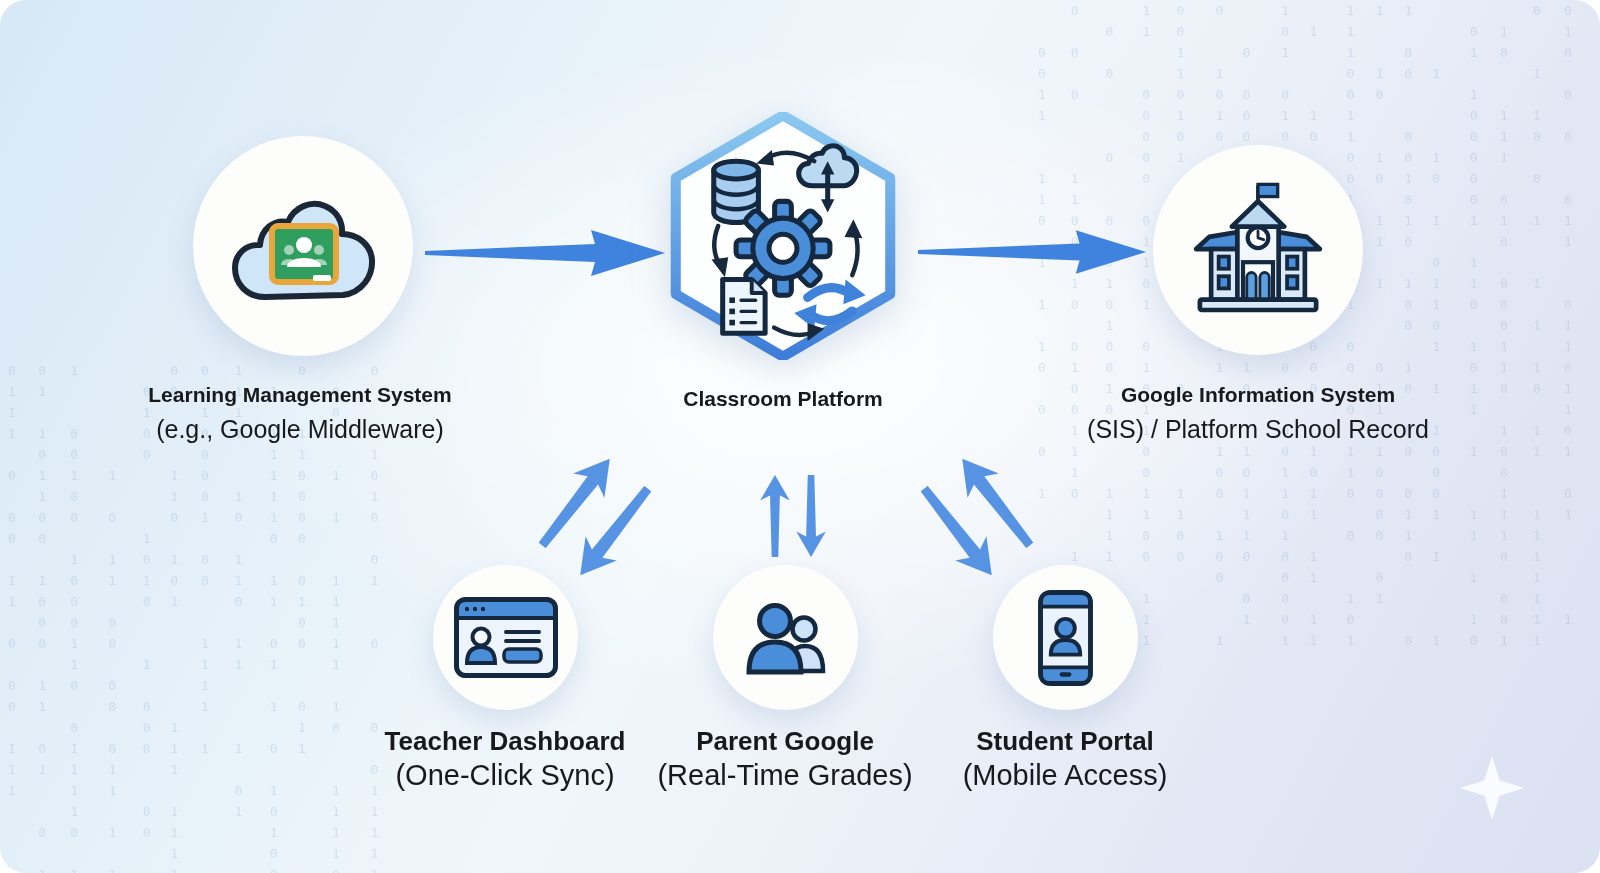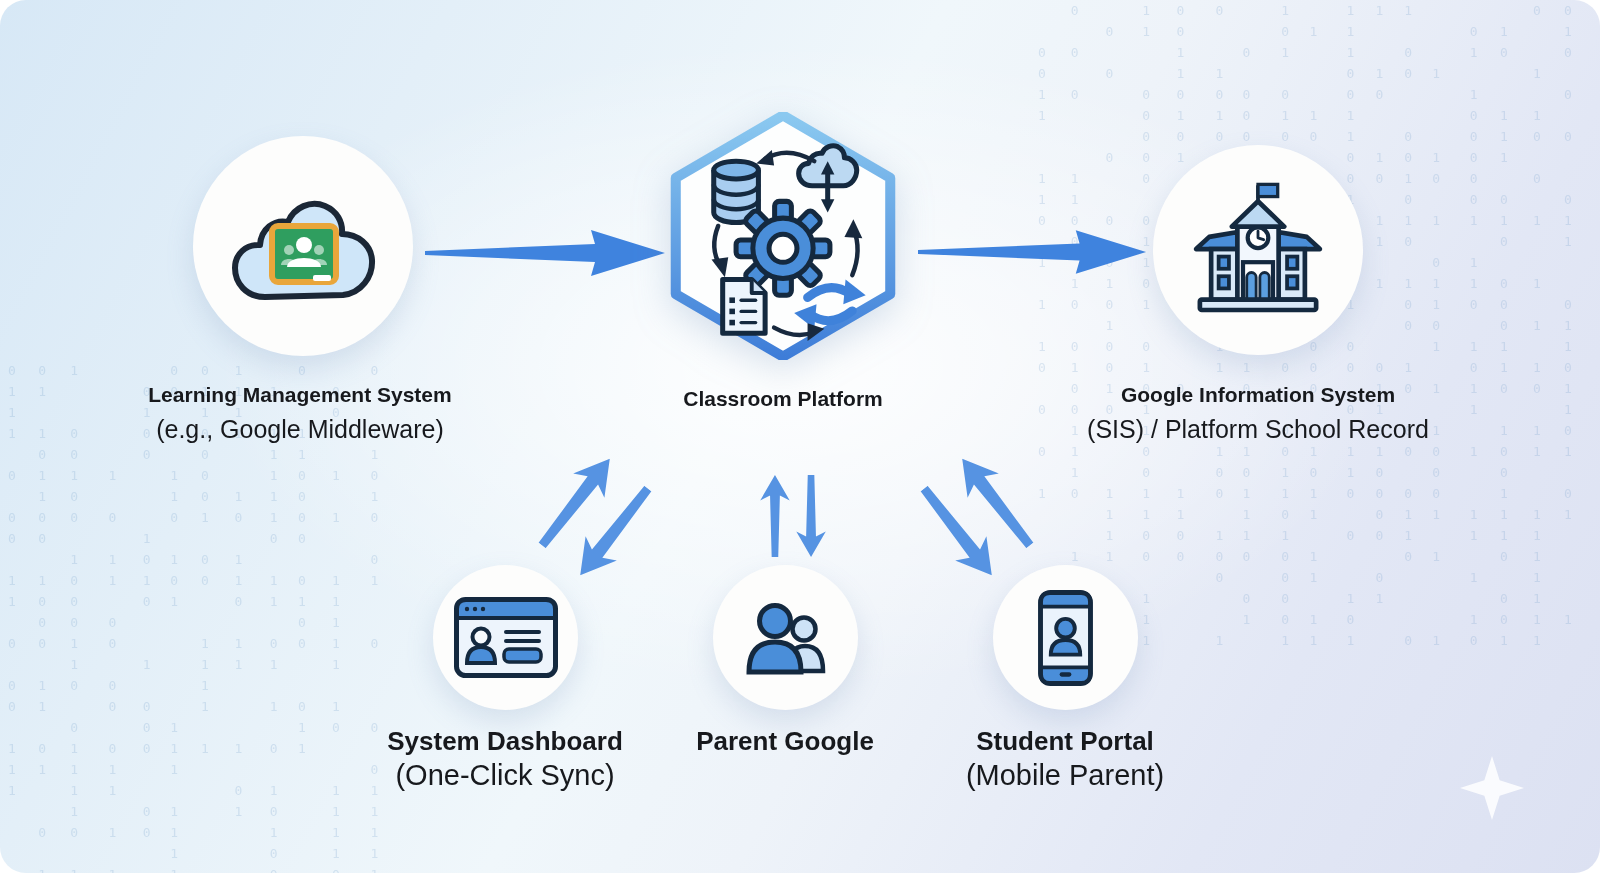--- a/index.html
+++ b/index.html
@@ -1083,25 +1083,26 @@
     <div class="t2">(e.g., Google Middleware)</div>
   </div>
   <div class="label" style="left:583px;top:382px;width:400px;">
     <div class="t1">Classroom Platform</div>
   </div>
   <div class="label" style="left:1018px;top:378px;width:480px;">
     <div class="t1">Google Information System</div>
     <div class="t2">(SIS) / Platform School Record</div>
   </div>
   <div class="label label-sm" style="left:305px;top:724px;width:400px;">
-    <div class="t1">System Dashboard</div>
+    <div class="t1">Teacher Dashboard</div>
     <div class="t2">(One-Click Sync)</div>
   </div>
   <div class="label label-sm" style="left:585px;top:724px;width:400px;">
     <div class="t1">Parent Google</div>
+    <div class="t2">(Real-Time Grades)</div>
   </div>
   <div class="label label-sm" style="left:865px;top:724px;width:400px;">
     <div class="t1">Student Portal</div>
-    <div class="t2">(Mobile Parent)</div>
+    <div class="t2">(Mobile Access)</div>
   </div>
 
   <div class="sparkle" style="left:1460px;top:756px;width:64px;height:64px;"></div>
 </div>
 
 </body></html>

